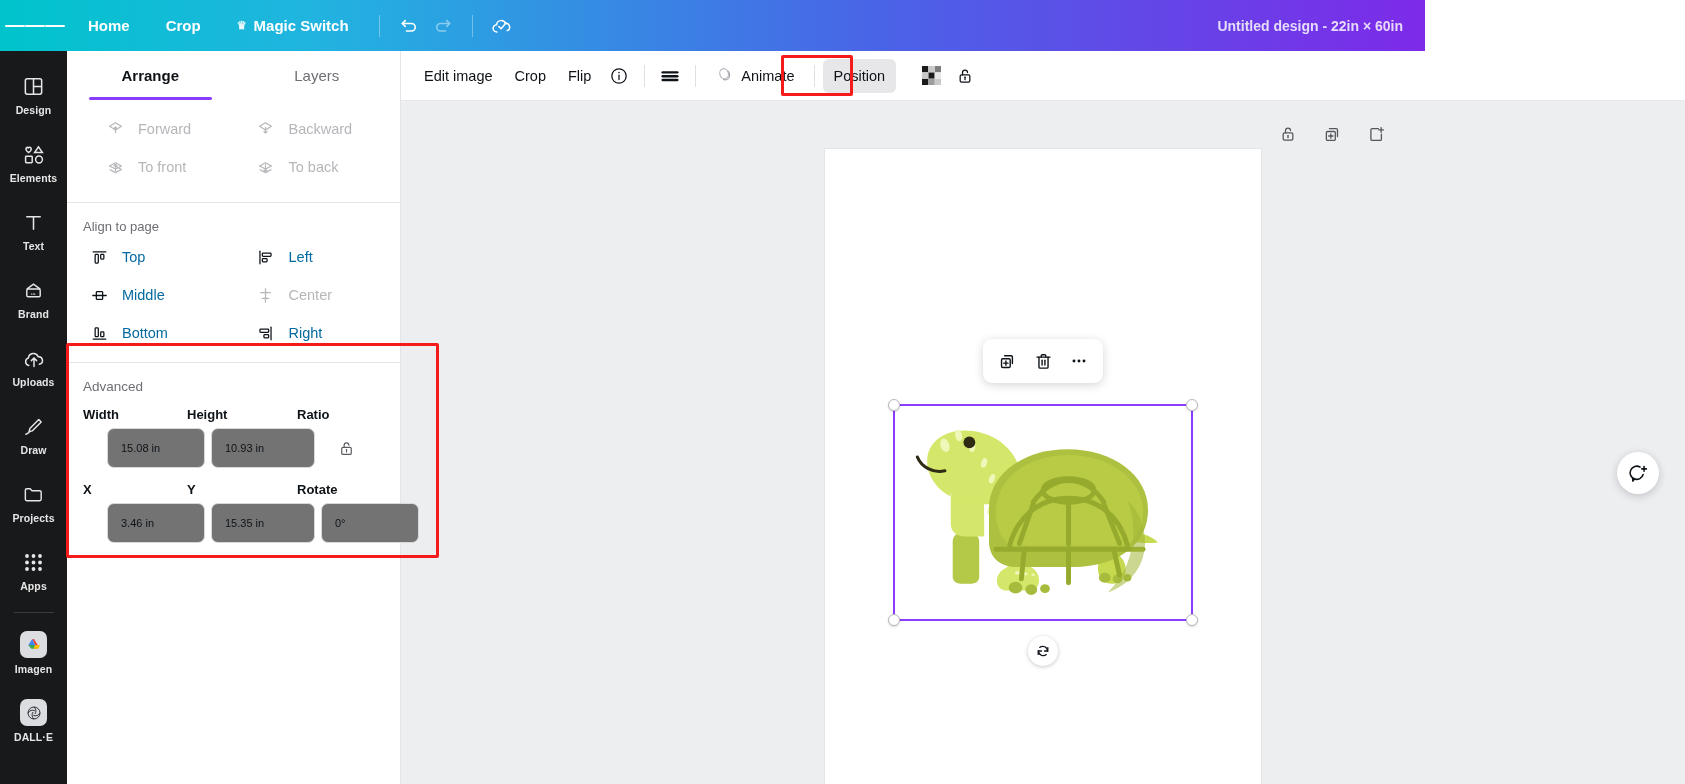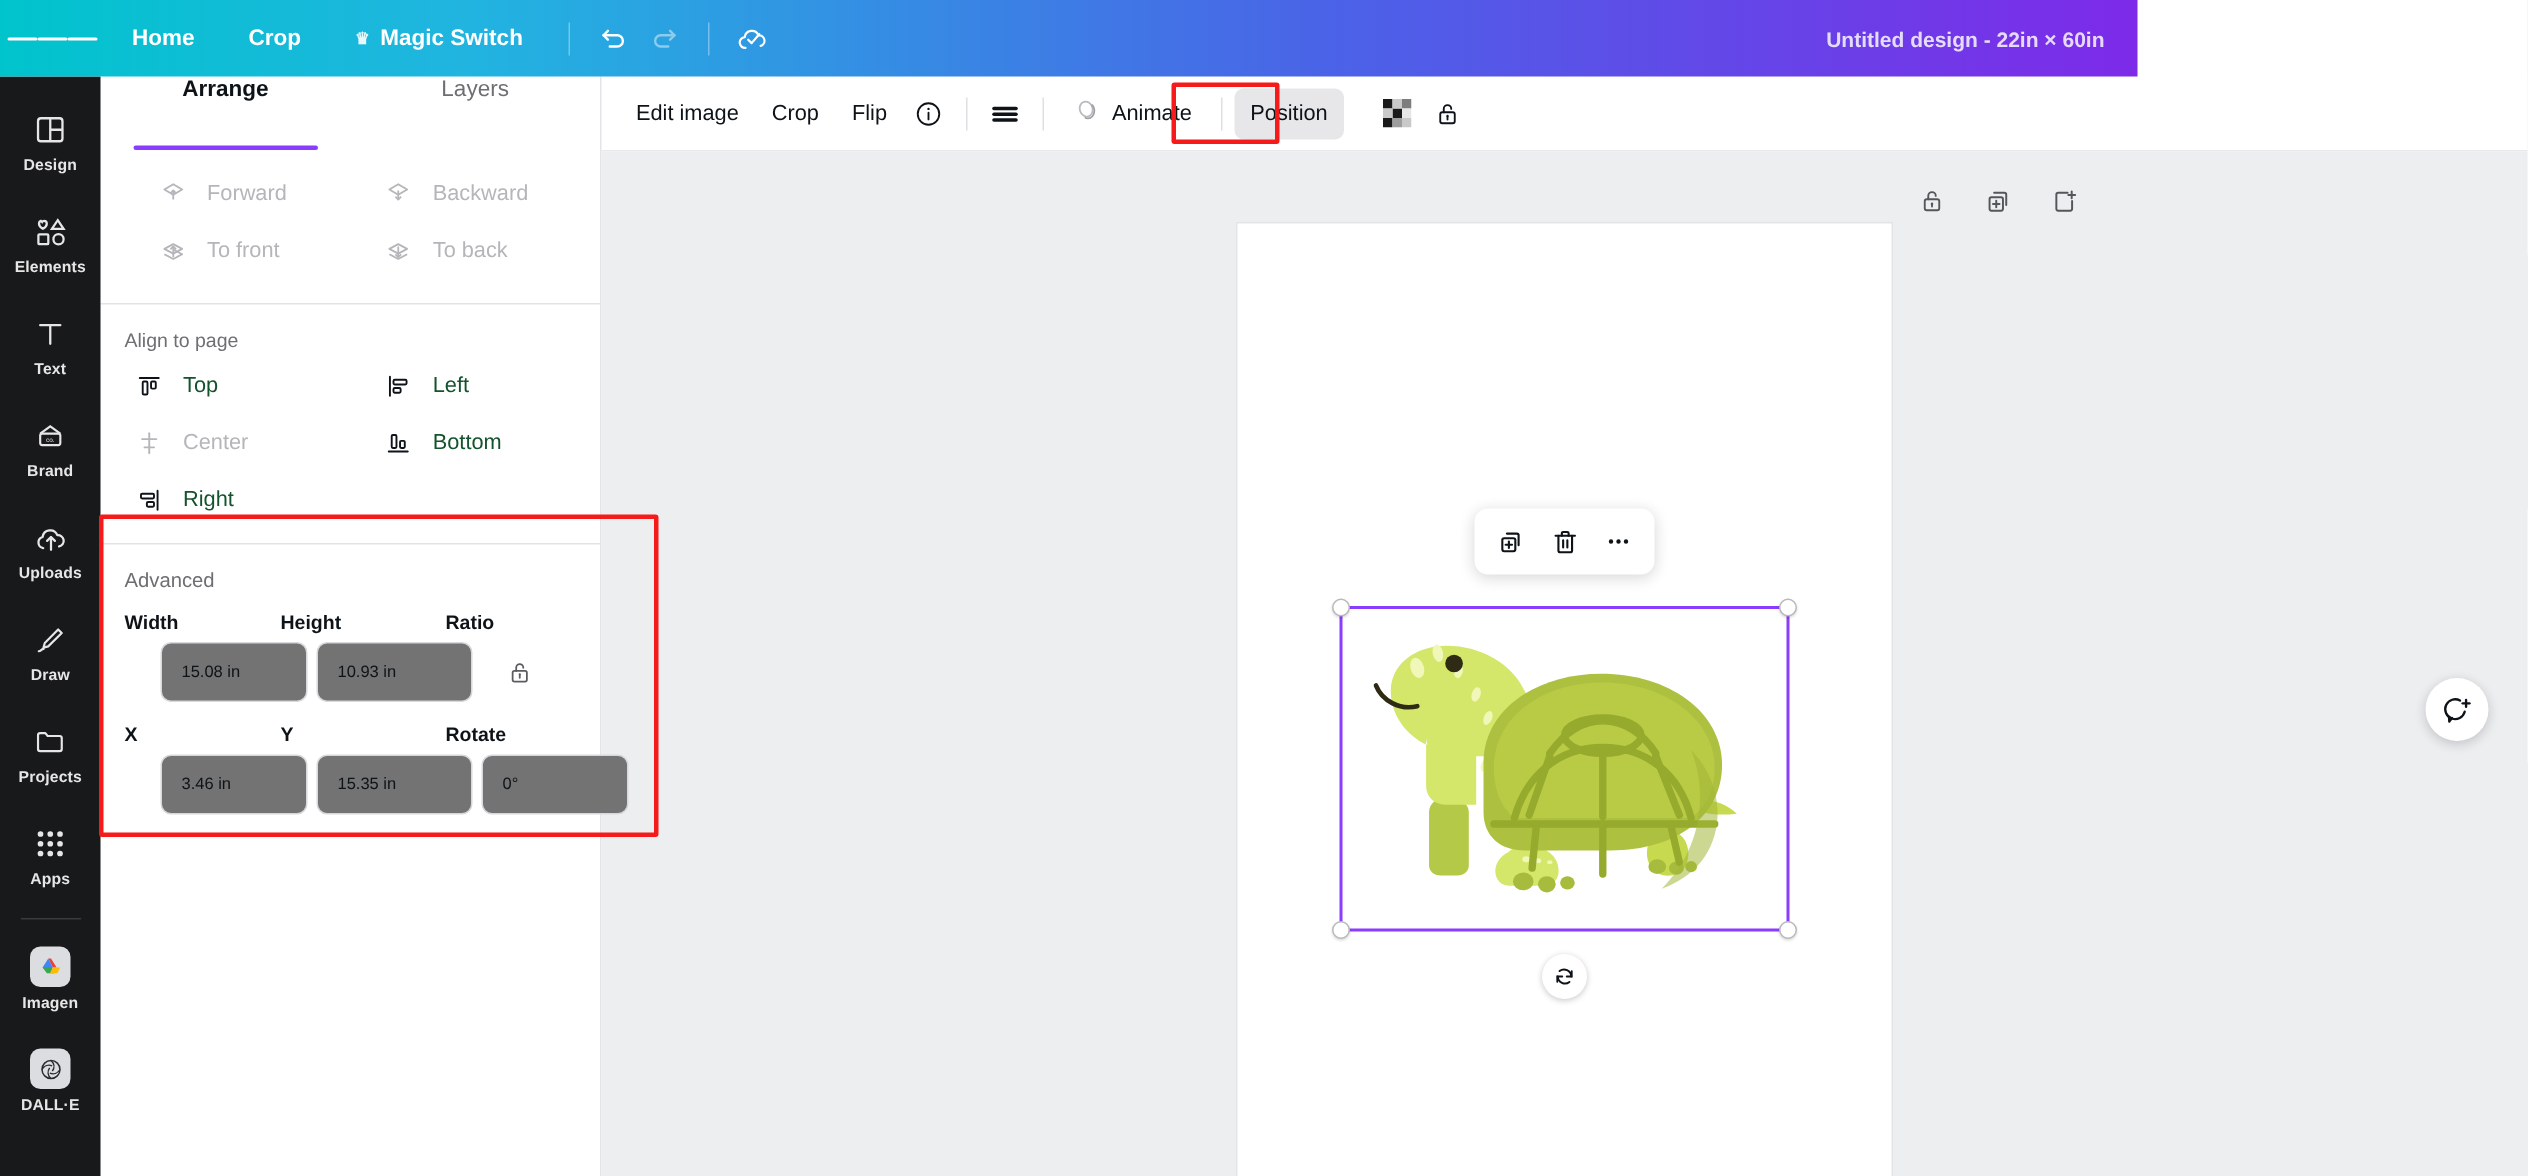--- a/index.html
+++ b/index.html
@@ -57,33 +57,33 @@
     display: flex; align-items: center; justify-content: center;
   }
 
   
   .panel {
     position: absolute; top: 51px; left: 67px; width: 334px; height: 733px;
     background: #fff; border-right: 1px solid #e4e4e8; z-index: 40;
   }
   .tabs { display: flex; height: 49px; }
   .tab {
-    flex: 1; display: flex; justify-content: center;
+    flex: 1; display: flex; align-items: center; justify-content: center;
     font-size: 15px; color: #6e6e73; cursor: pointer; position: relative; font-weight: 500;
   }
   .tab.active { color: #0e1318; font-weight: 700; }
   .tab.active::after {
     content: ""; position: absolute; bottom: 0; left: 22px; right: 22px; height: 3px;
     background: #8b3dff; border-radius: 2px;
   }
   .sect { padding: 10px 16px 14px; }
   .grid2 { display: grid; grid-template-columns: 1fr 1fr; }
   .act {
     display: flex; align-items: center; gap: 13px; height: 38px;
-    padding-left: 16px; font-size: 14.5px; color: #14532d; cursor: pointer; border-radius: 6px;
+    padding-left: 16px; font-size: 14.5px; color: #0369a1; cursor: pointer; border-radius: 6px;
     margin: 0 6px;
   }
   .act.disabled { color: #b5b6ba; cursor: default; }
   .act .ai { width: 20px; display: flex; align-items: center; justify-content: center; flex: 0 0 20px; }
   .divline { height: 1px; background: #e4e4e8; margin: 2px 0 0; }
   .sect-head { font-size: 13px; color: #6e6e73; padding: 16px 16px 4px; font-weight: 400; }
 
   
   .adv { padding: 0 16px; position: relative; }
   .adv-title { font-size: 13.5px; color: #6e6e73; padding: 16px 0 10px; }
@@ -400,20 +400,29 @@
       </div>
       <div class="act">
         <span class="ai">
           <svg width="19" height="19" viewBox="0 0 24 24" fill="none" stroke="#0e1318" stroke-width="1.6" stroke-linecap="round">
             <line x1="5" y1="4" x2="5" y2="20"></line>
               <rect x="8" y="6.5" width="11" height="4" rx="1"></rect>
               <rect x="8" y="13.5" width="6" height="4" rx="1"></rect>
           </svg>
         </span>
         <span>Left</span>
+      </div>
+      <div class="act">
+        <span class="ai">
+          <svg width="19" height="19" viewBox="0 0 24 24" fill="none" stroke="#0e1318" stroke-width="1.6" stroke-linecap="round">
+            <line x1="3.5" y1="12" x2="20.5" y2="12"></line>
+              <rect x="8" y="7" width="8" height="10" rx="1"></rect>
+          </svg>
+        </span>
+        <span>Middle</span>
       </div>
       <div class="act disabled">
         <span class="ai">
           <svg width="19" height="19" viewBox="0 0 24 24" fill="none" stroke="#b5b6ba" stroke-width="1.6" stroke-linecap="round">
             <line x1="12" y1="3.5" x2="12" y2="20.5"></line>
               <line x1="6" y1="8.5" x2="18" y2="8.5"></line>
               <line x1="8" y1="15.5" x2="16" y2="15.5"></line>
           </svg>
         </span>
         <span>Center</span>

